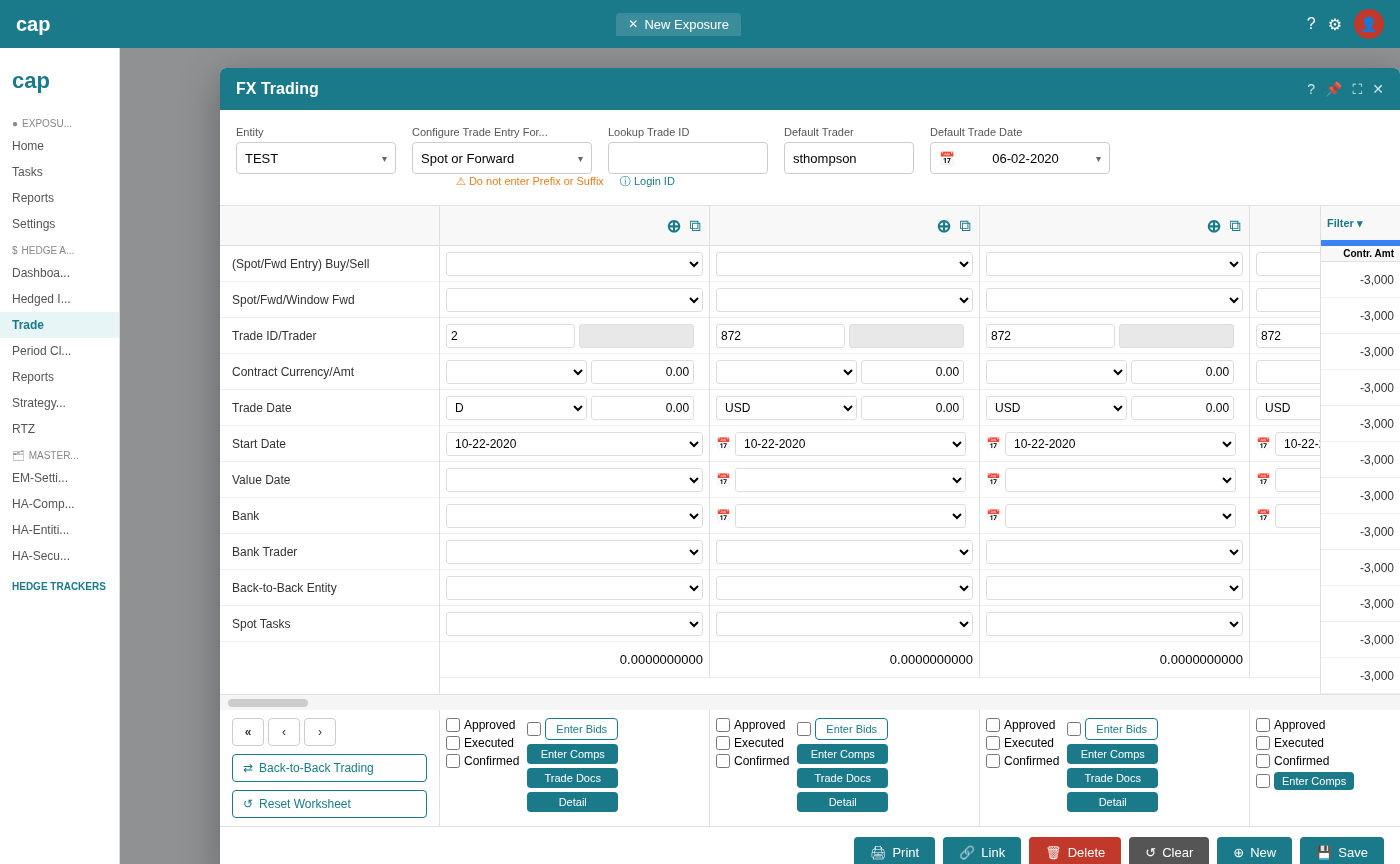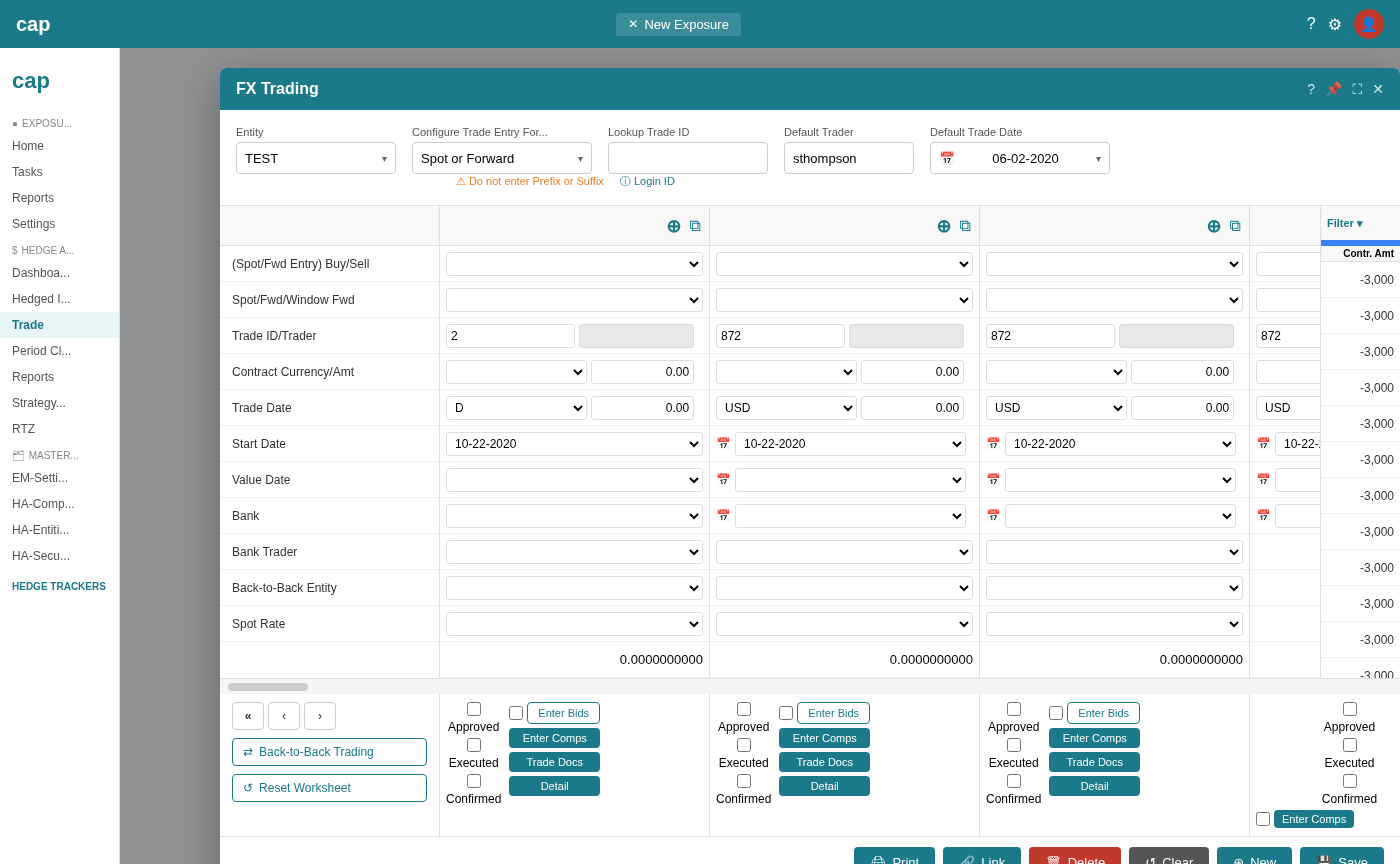--- a/index.html
+++ b/index.html
@@ -47,21 +47,21 @@
     .trade-column { width: 270px; border-right: 1px solid #e0e0e0; flex-shrink: 0; }
     .trade-col-header { height: 40px; background: #f8f8f8; border-bottom: 1px solid #e0e0e0; display: flex; align-items: center; justify-content: flex-end; padding: 0 8px; gap: 8px; }
     .col-add-btn { color: #1a7a8a; cursor: pointer; font-size: 18px; font-weight: bold; }
     .col-copy-btn { color: #1a7a8a; cursor: pointer; font-size: 16px; }
     .trade-cell { height: 36px; border-bottom: 1px solid #f0f0f0; display: flex; align-items: center; padding: 0 6px; gap: 4px; }
     .trade-cell input, .trade-cell select { border: 1px solid #ddd; border-radius: 3px; height: 24px; font-size: 12px; padding: 0 4px; background: white; }
     .trade-cell input { width: 90px; }
     .trade-cell select { min-width: 70px; }
     .trade-cell .full-input { width: 100%; }
     .trade-cell .cal-icon { color: #666; font-size: 12px; }
-    .status-item { display: flex; align-items: center; gap: 4px; font-size: 12px; flex-direction: column; }
+    .status-item { display: flex; align-items: center; gap: 4px; font-size: 12px; }
     .status-checkbox { width: 14px; height: 14px; }
     .action-btn { background: #1a7a8a; color: white; border: none; border-radius: 4px; padding: 4px 10px; font-size: 11px; cursor: pointer; white-space: nowrap; }
     .action-btn-outline { background: white; color: #1a7a8a; border: 1px solid #1a7a8a; border-radius: 4px; padding: 4px 10px; font-size: 11px; cursor: pointer; white-space: nowrap; }
     .nav-row { display: flex; gap: 4px; align-items: center; }
     .nav-btn { width: 32px; height: 28px; border: 1px solid #ccc; background: white; border-radius: 4px; cursor: pointer; display: flex; align-items: center; justify-content: center; font-size: 12px; color: #333; }
     .nav-btn.first { font-weight: bold; }
     .b2b-btn { display: flex; align-items: center; gap: 6px; background: white; border: 1px solid #1a7a8a; color: #1a7a8a; border-radius: 4px; padding: 6px 10px; font-size: 12px; cursor: pointer; }
     .reset-btn { display: flex; align-items: center; gap: 6px; background: white; border: 1px solid #1a7a8a; color: #1a7a8a; border-radius: 4px; padding: 6px 10px; font-size: 12px; cursor: pointer; }
 
     
@@ -207,21 +207,21 @@
                 <div class="row-label">(Spot/Fwd Entry) Buy/Sell</div>
                 <div class="row-label">Spot/Fwd/Window Fwd</div>
                 <div class="row-label">Trade ID/Trader</div>
                 <div class="row-label">Contract Currency/Amt</div>
                 <div class="row-label">Trade Date</div>
                 <div class="row-label">Start Date</div>
                 <div class="row-label">Value Date</div>
                 <div class="row-label">Bank</div>
                 <div class="row-label">Bank Trader</div>
                 <div class="row-label">Back-to-Back Entity</div>
-                <div class="row-label">Spot Rate</div>
+                <div class="row-label">Spot Tasks</div>
               </div>
 
               <div style="flex:1;overflow-x:auto;overflow-y:hidden;">
                 <div style="display:flex;min-width:max-content;">
 
                   <div class="trade-column">
                     <div class="trade-col-header">
                       <span class="col-add-btn">⊕</span>
                       <span class="col-copy-btn">⧉</span>
                     </div>

